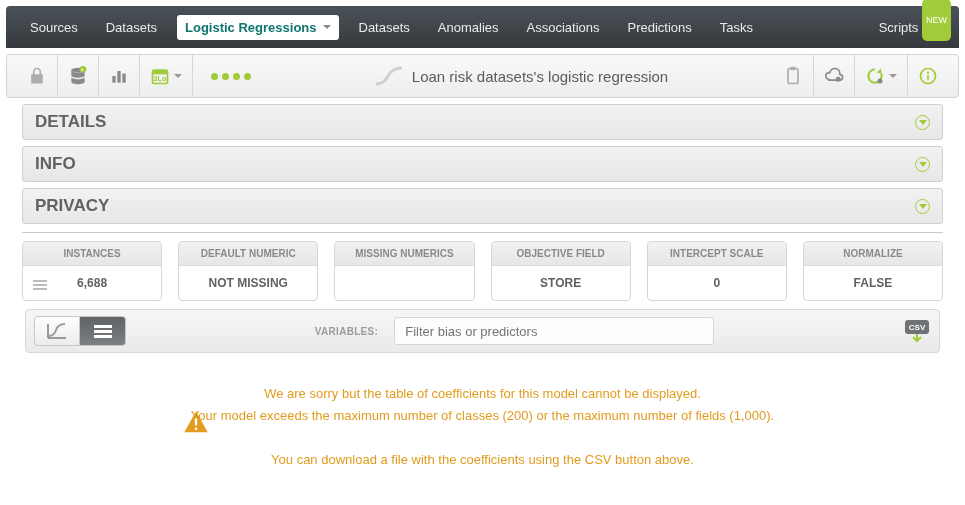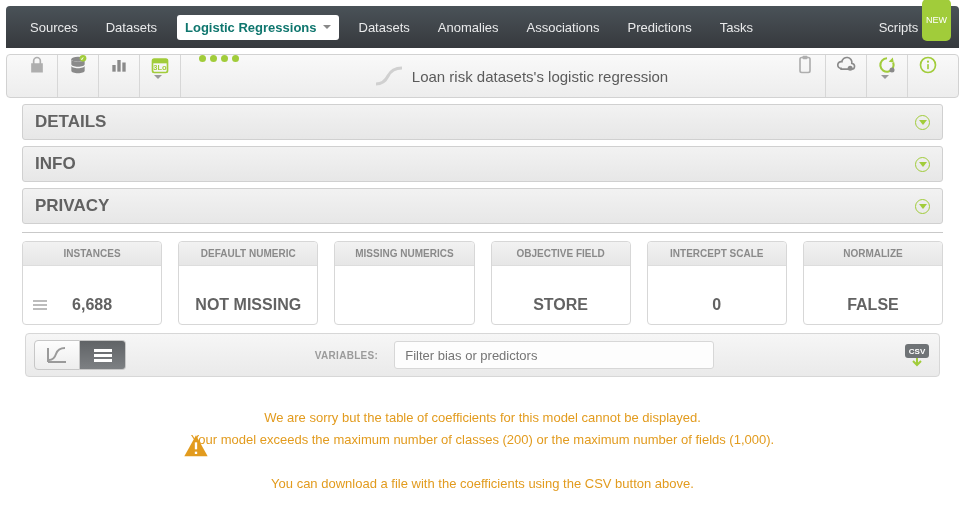--- a/index.html
+++ b/index.html
@@ -70,22 +70,22 @@
   border-radius: 4px;
   height: 44px;
   display: flex;
   align-items: center;
   padding: 0 10px;
 }
 .tb-btn {
   padding: 0 10px;
   height: 100%;
   display: flex;
+  align-items: center;
   border-right: 1px solid #d7d7d7;
-  flex-direction: column;
 }
 .tb-btn.noborder { border-right: none; }
 .tb-icon { width: 20px; height: 20px; }
 .title-area {
   flex: 1;
   display: flex;
   align-items: center;
   justify-content: center;
 }
 .title-area svg { margin-right: 8px; }
@@ -142,25 +142,24 @@
   background: linear-gradient(#f2f2f2,#e6e6e6);
   font-size: 10px;
   font-weight: 700;
   color: #8a8a8a;
   padding: 6px 0;
   border-bottom: 1px solid #ddd;
   border-radius: 4px 4px 0 0;
 }
 .stat-body {
   padding: 10px 0;
-  font-size: 16px;
+  font-size: 12px;
   font-weight: 700;
   color: #626262;
   position: relative;
-  margin-top: 20px;
 }
 .hamburger-mini {
   position: absolute;
   left: 10px;
   top: 12px;
 }
 .hamburger-mini div {
   width: 14px; height: 2px; background: #bcbcbc; margin: 2px 0;
 }
 

